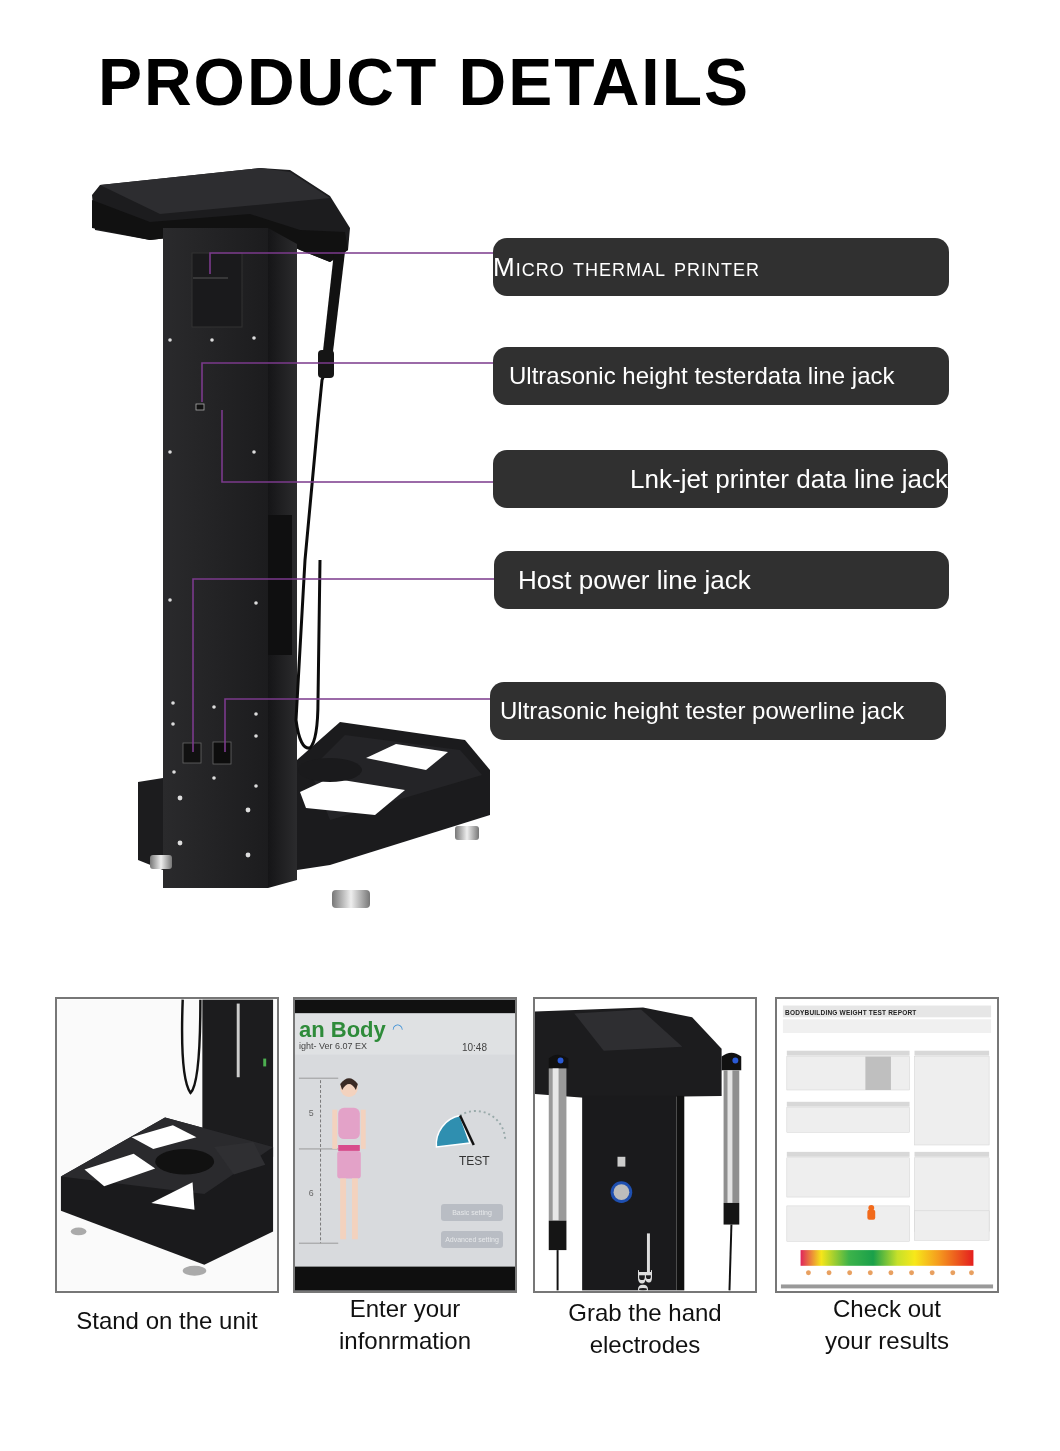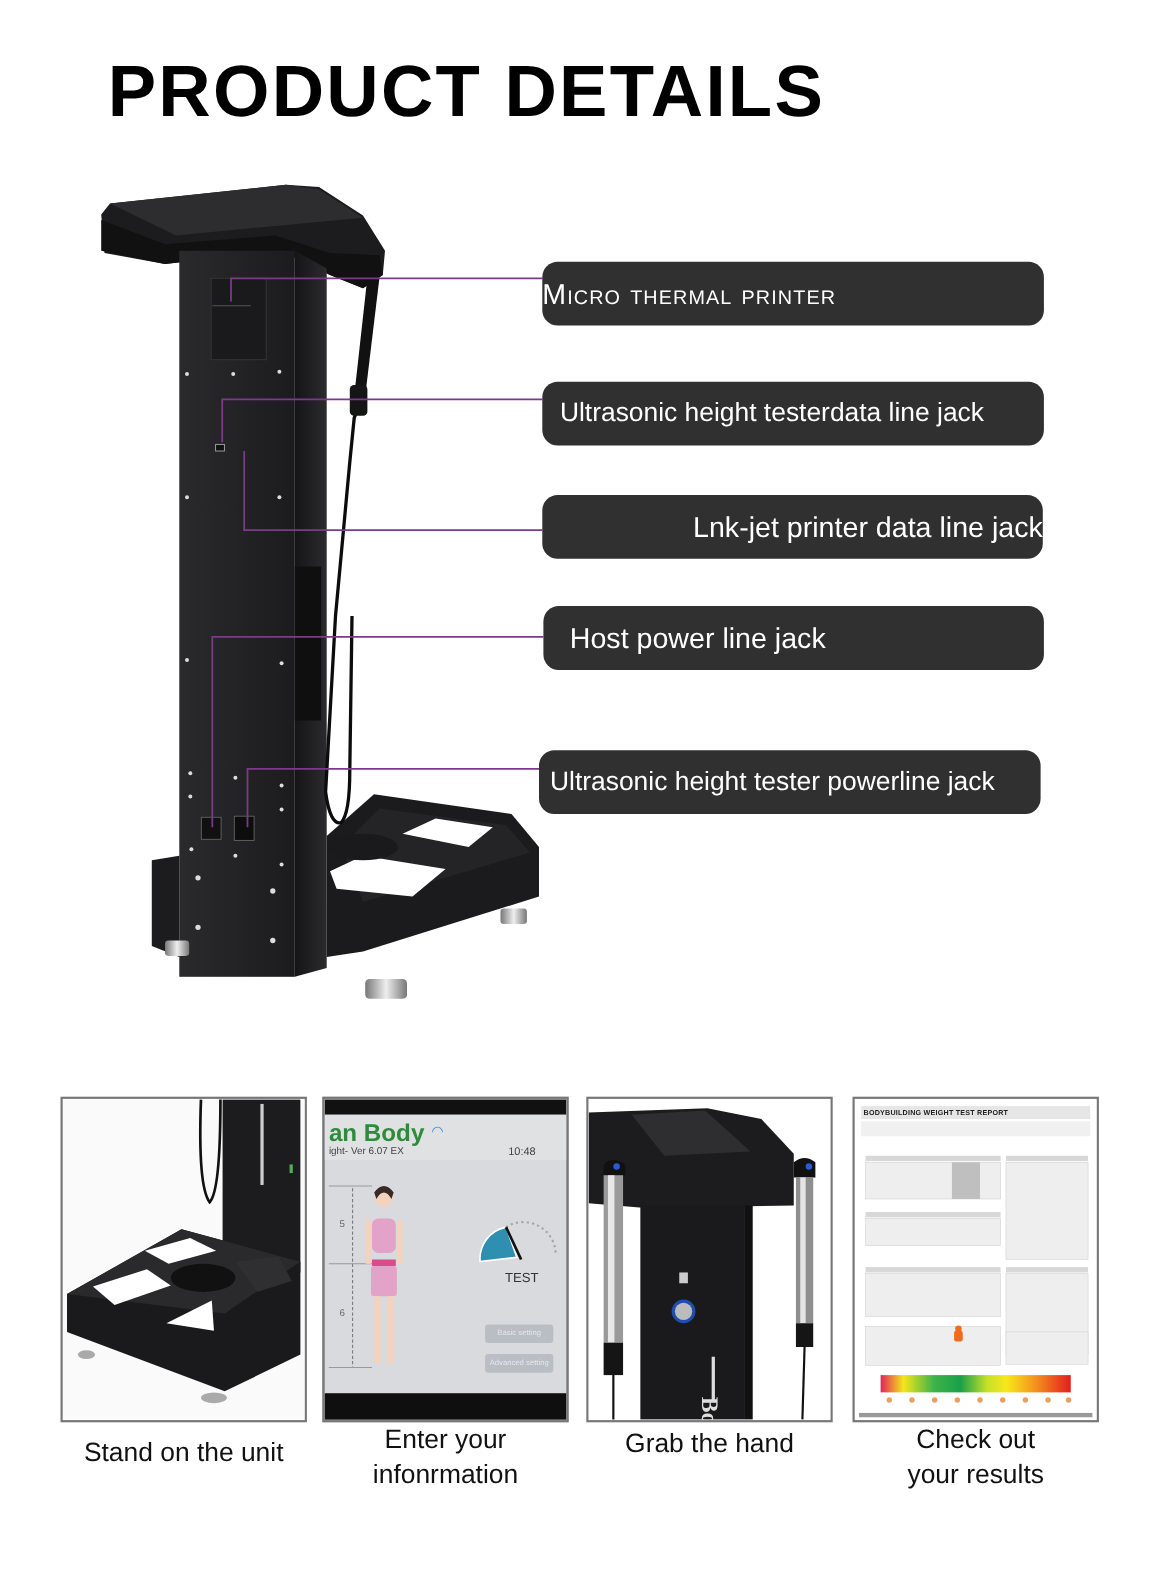--- a/index.html
+++ b/index.html
@@ -241,20 +241,21 @@
       <path d="M190 58 Q200 50 210 58 L210 72 L190 72 Z" fill="#111"></path>
         <circle cx="204" cy="62" r="3" fill="#2a5ad6"></circle>
       <rect x="192" y="72" width="16" height="135" fill="#8f8f8f"></rect>
         <rect x="196" y="72" width="5" height="135" fill="#e4e4e4"></rect>
       <rect x="192" y="207" width="16" height="22" fill="#151515"></rect>
       <line x1="200" y1="229" x2="198" y2="296" stroke="#111" stroke-width="2"></line>
     </svg>
   </div>
   <div class="caption">
     <div>Grab the hand</div>
+    <div>electrodes</div>
   </div>
 </div>
 
 <div class="step s3">
   <div class="frame">
     <svg viewBox="0 0 224 296" xmlns="http://www.w3.org/2000/svg">
       <defs>
         <linearGradient id="bmi" x1="0" x2="1">
           <stop offset="0" stop-color="#e0245c"></stop>
             <stop offset=".12" stop-color="#f5e61a"></stop>

